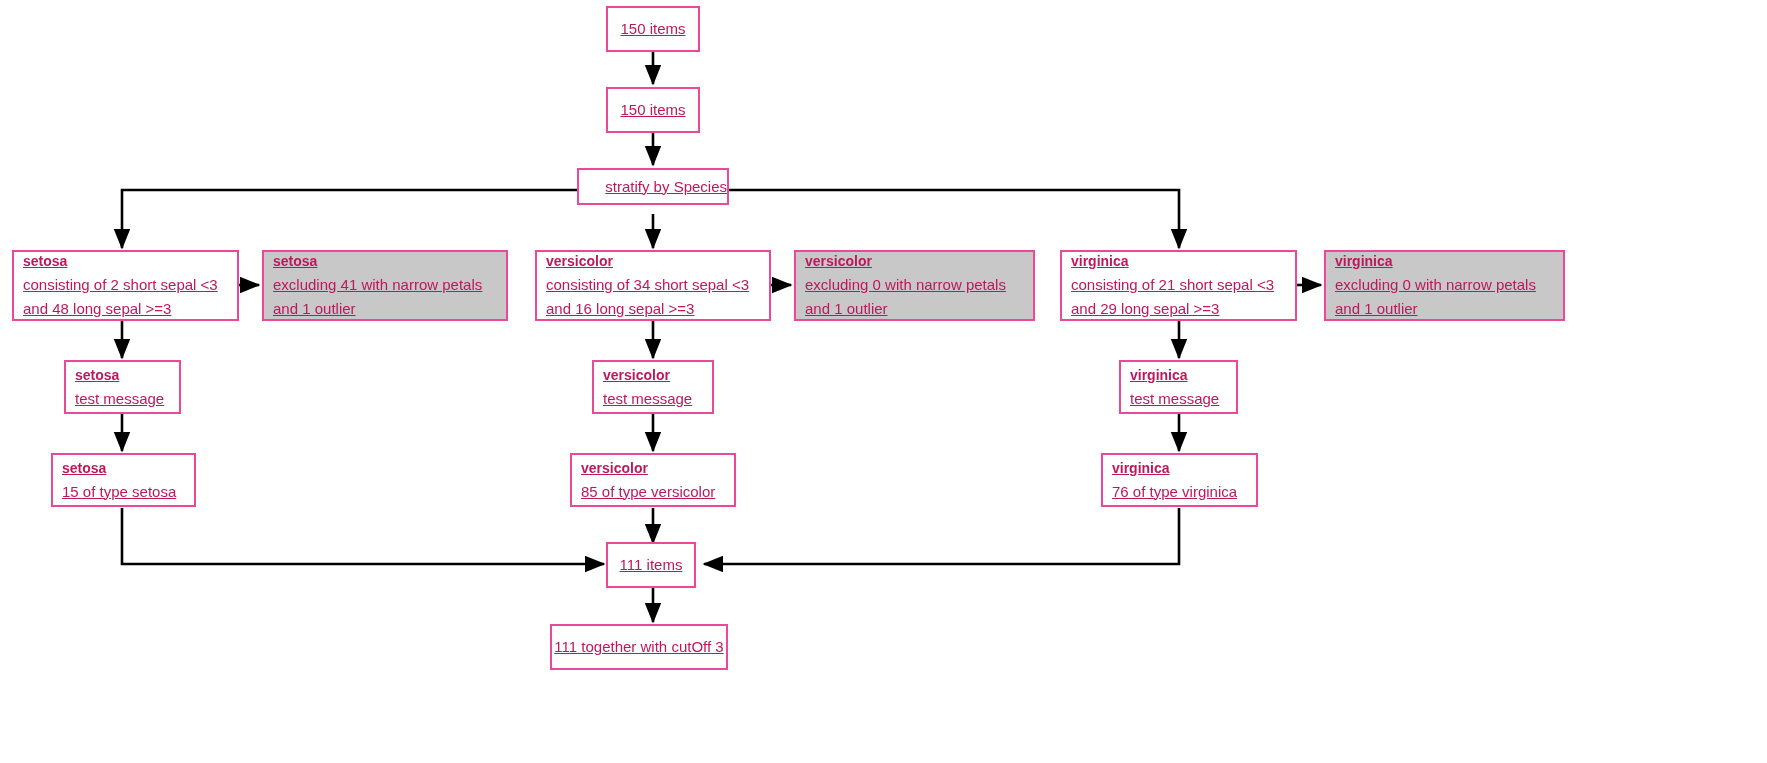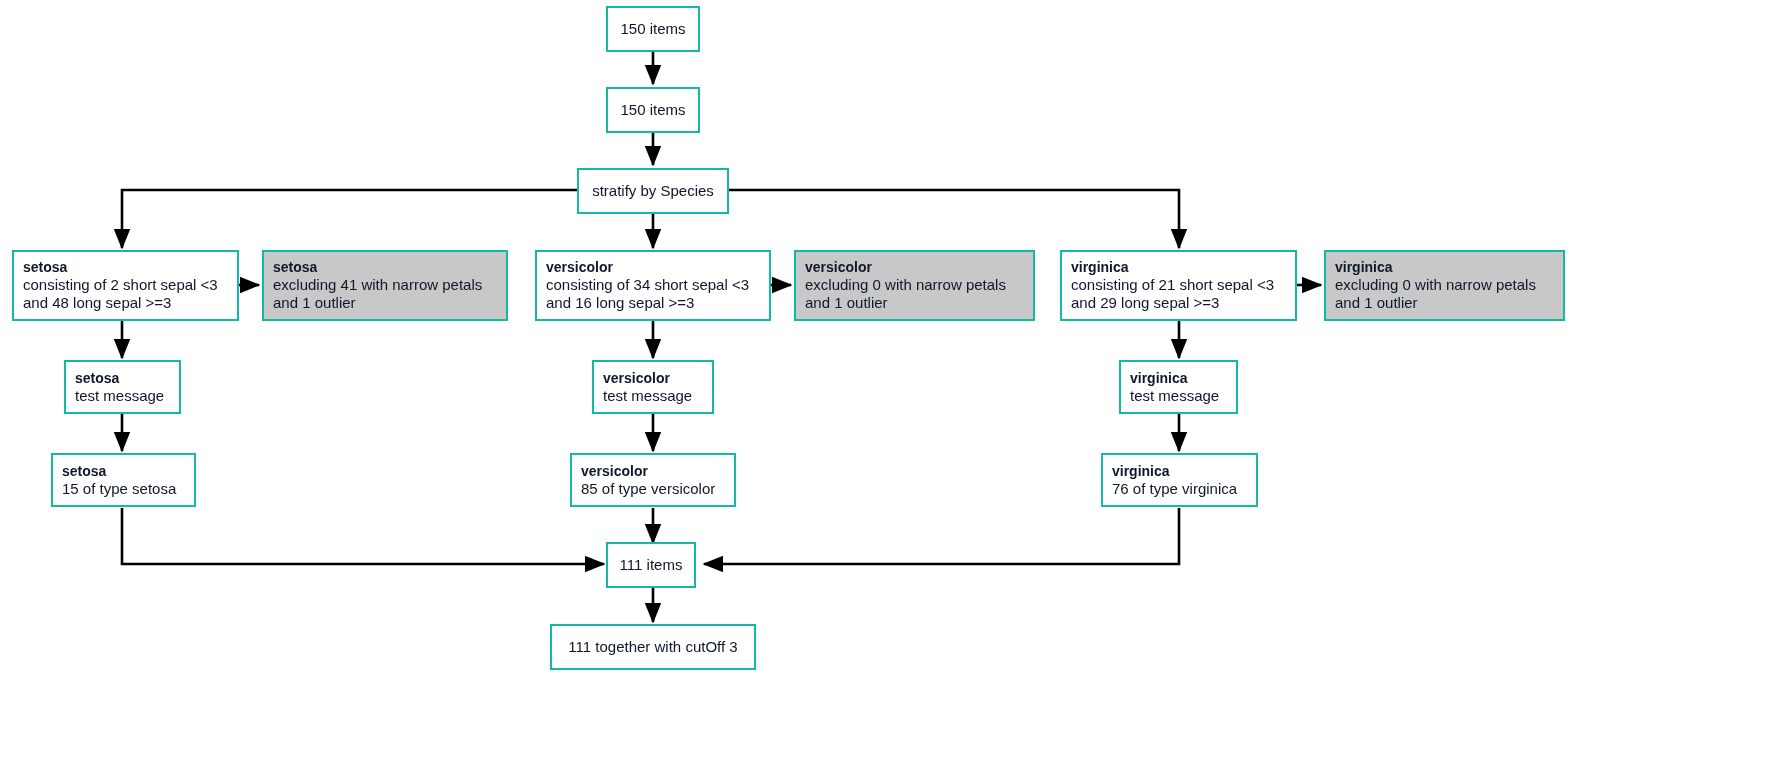--- a/index.html
+++ b/index.html
@@ -22,39 +22,41 @@
     position: absolute;
     left: 0;
     top: 0;
     width: 1767px;
     height: 763px;
     pointer-events: none;
   }
   .node {
     position: absolute;
     box-sizing: border-box;
-    border: 2px solid #14b8a6;
+    border: 2px solid #ec4899;
     background: #ffffff;
     display: flex;
     flex-direction: column;
     justify-content: center;
-    color: #0f172a;
+    color: #be185d;
+    text-decoration: underline;
   }
   .node.gray {
     background: #c8c8c8;
   }
   .node.center {
     align-items: center;
     text-align: center;
   }
   .node.left {
     align-items: flex-start;
     text-align: left;
     padding-left: 9px;
     padding-right: 6px;
+    gap: 6px;
   }
   .node .title {
     font-weight: bold;
     font-size: 14px;
     line-height: 17px;
     white-space: nowrap;
   }
   .node .line {
     font-weight: normal;
     font-size: 15px;
@@ -119,21 +121,21 @@
   </svg>
 
   <div class="node center" style="left:606px; top:6px; width:94px; height:46px;">
     <span class="simple">150 items</span>
   </div>
 
   <div class="node center" style="left:606px; top:87px; width:94px; height:46px;">
     <span class="simple">150 items</span>
   </div>
 
-  <div class="node center" style="left:577px; top:168px; width:152px; height:46px;">
+  <div class="node center" style="left:577px; top:168px; width:152px; height:37px;align-items:flex-end;">
     <span class="simple">stratify by Species</span>
   </div>
 
   <div class="node left" style="left:12px; top:250px; width:227px; height:71px;">
     <span class="title">setosa</span>
     <span class="line">consisting of 2 short sepal &lt;3</span>
     <span class="line">and 48 long sepal &gt;=3</span>
   </div>
 
   <div class="node left gray" style="left:262px; top:250px; width:246px; height:71px;">
@@ -193,17 +195,17 @@
 
   <div class="node left" style="left:1101px; top:453px; width:157px; height:54px;">
     <span class="title">virginica</span>
     <span class="line">76 of type virginica</span>
   </div>
 
   <div class="node center" style="left:606px; top:542px; width:90px; height:46px;">
     <span class="simple">111 items</span>
   </div>
 
-  <div class="node center" style="left:550px; top:624px; width:206px; height:46px;">
+  <div class="node center" style="left:550px; top:624px; width:178px; height:46px;">
     <span class="simple">111 together with cutOff 3</span>
   </div>
 
 </div>
 
 </body></html>

